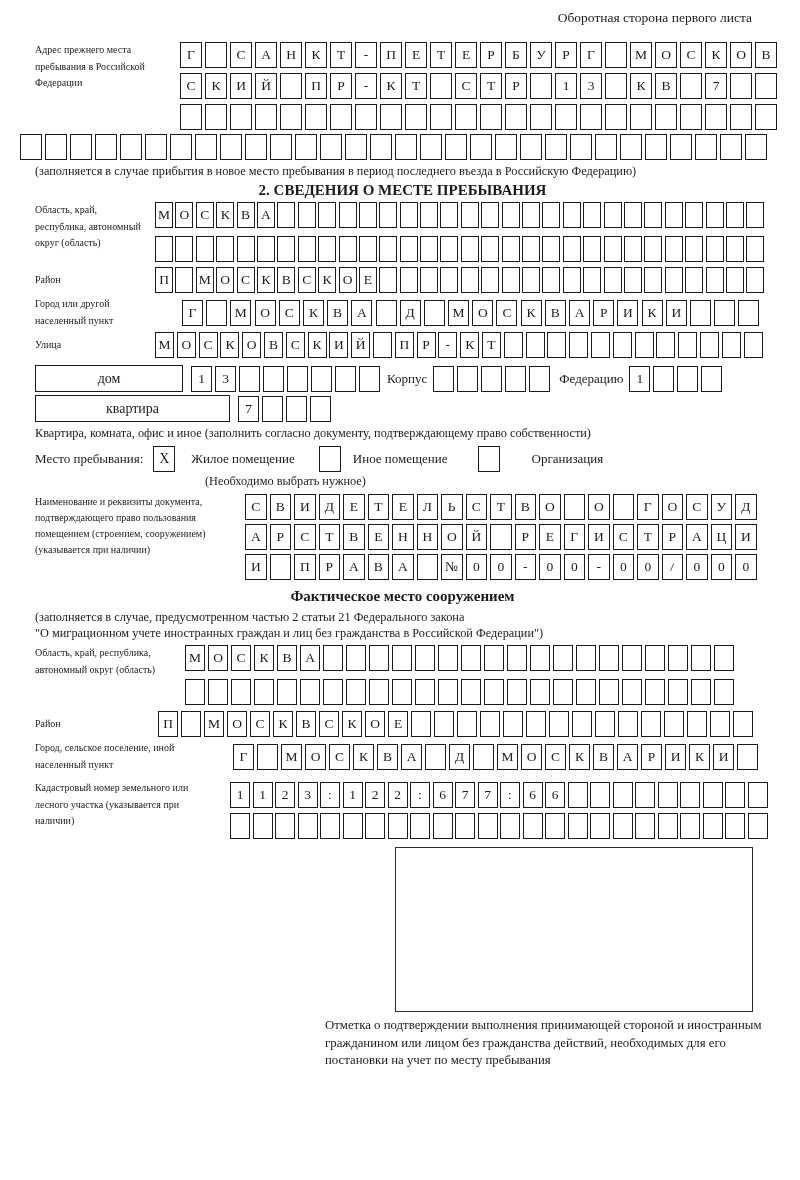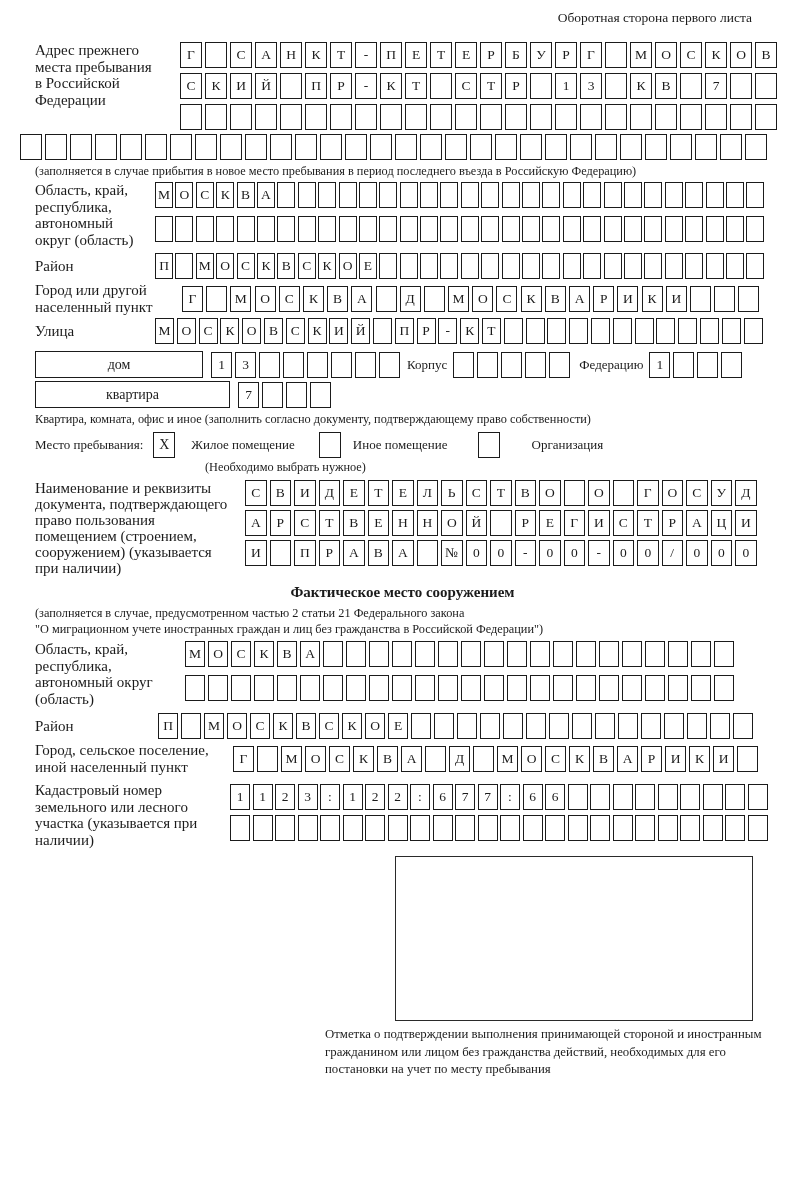--- a/index.html
+++ b/index.html
@@ -2,21 +2,21 @@
 <html><head>
 <meta charset="utf-8">
 <style>
   html,body{margin:0;padding:0;background:#fff;}
   body{width:800px;height:1180px;overflow:hidden;color:#1b1b1b;
        font-family:"Liberation Serif","DejaVu Serif",serif;font-size:14px;}
   .page{box-sizing:border-box;width:800px;height:1180px;padding:10px 30px 0 35px;}
   .side-note{text-align:right;font-size:13.5px;padding-right:18px;}
   .frow{display:flex;align-items:flex-start;}
   .frow.vcenter{align-items:center;}
-  .flabel{flex:none;font-size:15px;line-height:16.5px;}
+  .flabel{flex:none;font-size:10px;line-height:16.5px;}
   .lw{display:block;}
   .cellcol{display:flex;flex-direction:column;}
   .crow{display:flex;gap:var(--g,3px);}
   .cell{flex:none;width:var(--cw,21px);height:26px;box-sizing:border-box;border:1.5px solid #1b1b1b;
         display:flex;align-items:center;justify-content:center;font-size:13.5px;background:#fff;}
   .caption{font-size:12.3px;line-height:16px;}
   .center{text-align:left;}
   .sec-title{font-weight:bold;font-size:15px;text-align:center;}
   .wbox{flex:none;height:27px;box-sizing:border-box;border:1.5px solid #1b1b1b;
         display:flex;align-items:center;justify-content:center;font-size:14px;}
@@ -144,20 +144,21 @@
       <span class="cell"></span>
       <span class="cell"></span>
       <span class="cell"></span>
       <span class="cell"></span>
       <span class="cell"></span>
       <span class="cell"></span>
       <span class="cell"></span>
     </div>
   <div class="caption center" style="margin-top:3px">(заполняется в случае прибытия в новое место пребывания в период последнего въезда в Российскую Федерацию)</div>
 
+  <div class="sec-title" style="margin-top:3px">2. СВЕДЕНИЯ О МЕСТЕ ПРЕБЫВАНИЯ</div>
 
   <div class="frow" style="margin-top:3px">
     <div class="flabel" style="width:120px">
       <span class="lw" style="max-width:106px">Область, край, республика, автономный округ (область)</span>
     </div>
     <div class="cellcol" style="row-gap:8px">
       <div class="crow" style="--cw:18px;--g:2.4px">
           <span class="cell">М</span>
           <span class="cell">О</span>
           <span class="cell">С</span>
@@ -320,21 +321,21 @@
         <span class="cell"></span>
         <span class="cell"></span>
         <span class="cell"></span>
         <span class="cell"></span>
         <span class="cell"></span>
         <span class="cell"></span>
       </div>
   </div>
 
   <div class="frow vcenter" style="margin-top:7px">
-    <div class="wbox" style="width:168px">дом</div>
+    <div class="wbox" style="width:148px">дом</div>
     <div class="crow" style="--cw:21px;--g:3px;margin-left:8px">
         <span class="cell">1</span>
         <span class="cell">3</span>
         <span class="cell"></span>
         <span class="cell"></span>
         <span class="cell"></span>
         <span class="cell"></span>
         <span class="cell"></span>
         <span class="cell"></span>
       </div>

